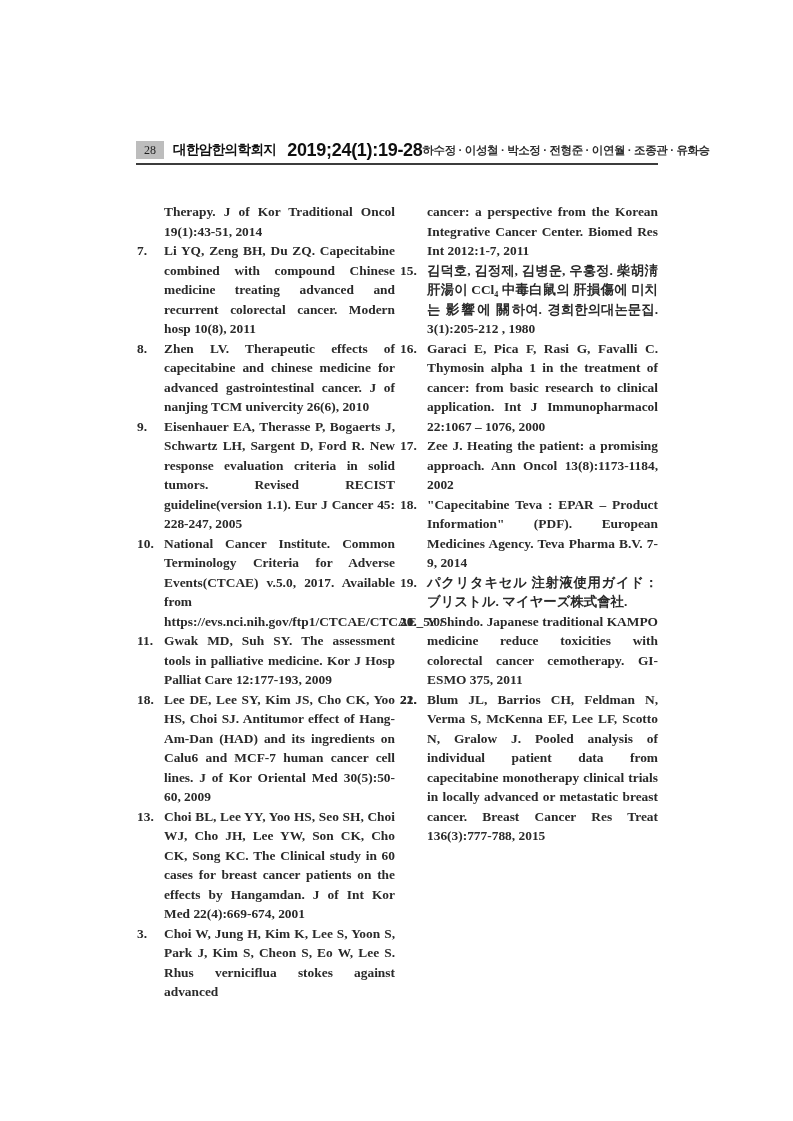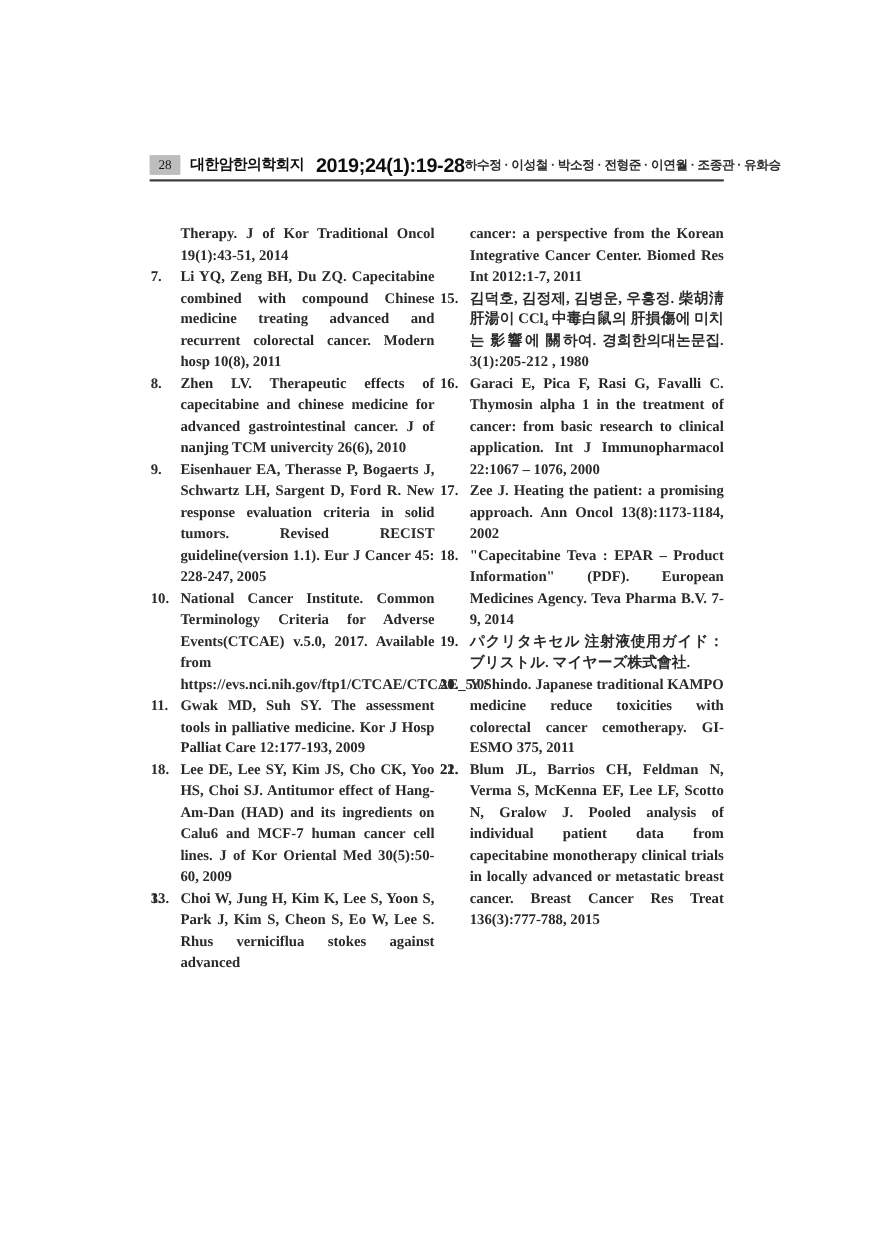--- a/index.html
+++ b/index.html
@@ -124,21 +124,21 @@
       <div class="ref">
         <span class="num">10.</span><span>National Cancer Institute. Common Terminology Criteria for Adverse Events(CTCAE) v.5.0, 2017. Available from https://evs.nci.nih.gov/ftp1/CTCAE/CTCAE_5.0/</span>
       </div>
       <div class="ref">
         <span class="num">11.</span><span>Gwak MD, Suh SY. The assessment tools in palliative medicine. Kor J Hosp Palliat Care 12:177-193, 2009</span>
       </div>
       <div class="ref">
         <span class="num">18.</span><span>Lee DE, Lee SY, Kim JS, Cho CK, Yoo HS, Choi SJ. Antitumor effect of Hang-Am-Dan (HAD) and its ingredients on Calu6 and MCF-7 human cancer cell lines. J of Kor Oriental Med 30(5):50-60, 2009</span>
       </div>
       <div class="ref">
-        <span class="num">13.</span>
+        <span class="num">13.</span><span>Choi BL, Lee YY, Yoo HS, Seo SH, Choi WJ, Cho JH, Lee YW, Son CK, Cho CK, Song KC. The Clinical study in 60 cases for breast cancer patients on the effects by Hangamdan. J of Int Kor Med 22(4):669-674, 2001</span>
       </div>
       <div class="ref">
         <span class="num">3.</span><span>Choi W, Jung H, Kim K, Lee S, Yoon S, Park J, Kim S, Cheon S, Eo W, Lee S. Rhus verniciflua stokes against advanced</span>
       </div>
     </div>
 
     <div class="col">
       <div class="ref">
         <span class="num"></span><span>cancer: a perspective from the Korean Integrative Cancer Center. Biomed Res Int 2012:1-7, 2011</span>
       </div>

